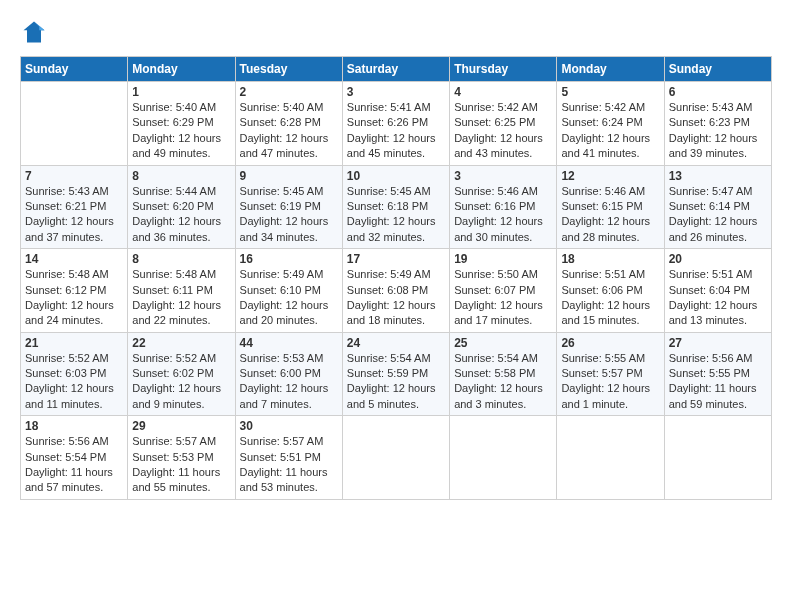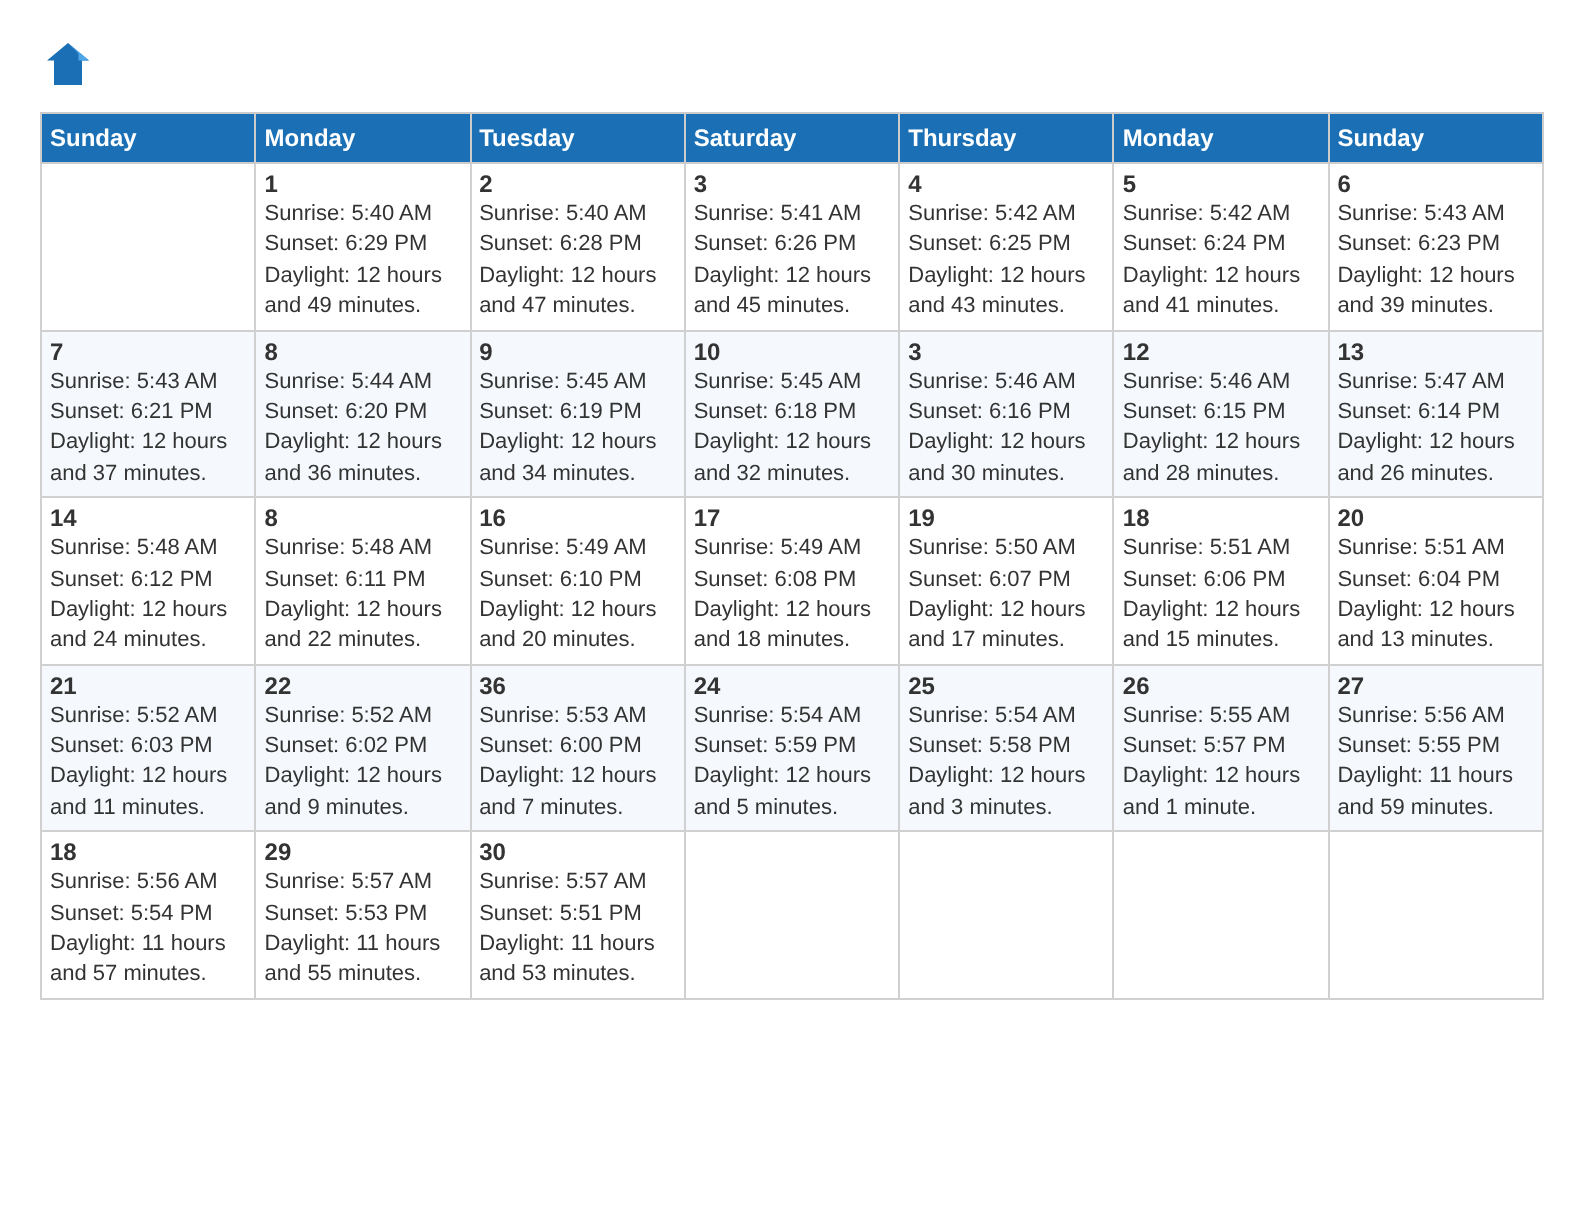--- a/index.html
+++ b/index.html
@@ -228,21 +228,21 @@
         <tr class="row-bg-even">
           <td>
             <span class="day-number">21</span>
             <div class="day-detail">Sunrise: 5:52 AM<br>Sunset: 6:03 PM<br>Daylight: 12 hours<br>and 11 minutes.</div>
           </td>
           <td>
             <span class="day-number">22</span>
             <div class="day-detail">Sunrise: 5:52 AM<br>Sunset: 6:02 PM<br>Daylight: 12 hours<br>and 9 minutes.</div>
           </td>
           <td>
-            <span class="day-number">36</span>
+            <span class="day-number">44</span>
             <div class="day-detail">Sunrise: 5:53 AM<br>Sunset: 6:00 PM<br>Daylight: 12 hours<br>and 7 minutes.</div>
           </td>
           <td>
             <span class="day-number">24</span>
             <div class="day-detail">Sunrise: 5:54 AM<br>Sunset: 5:59 PM<br>Daylight: 12 hours<br>and 5 minutes.</div>
           </td>
           <td>
             <span class="day-number">25</span>
             <div class="day-detail">Sunrise: 5:54 AM<br>Sunset: 5:58 PM<br>Daylight: 12 hours<br>and 3 minutes.</div>
           </td>

